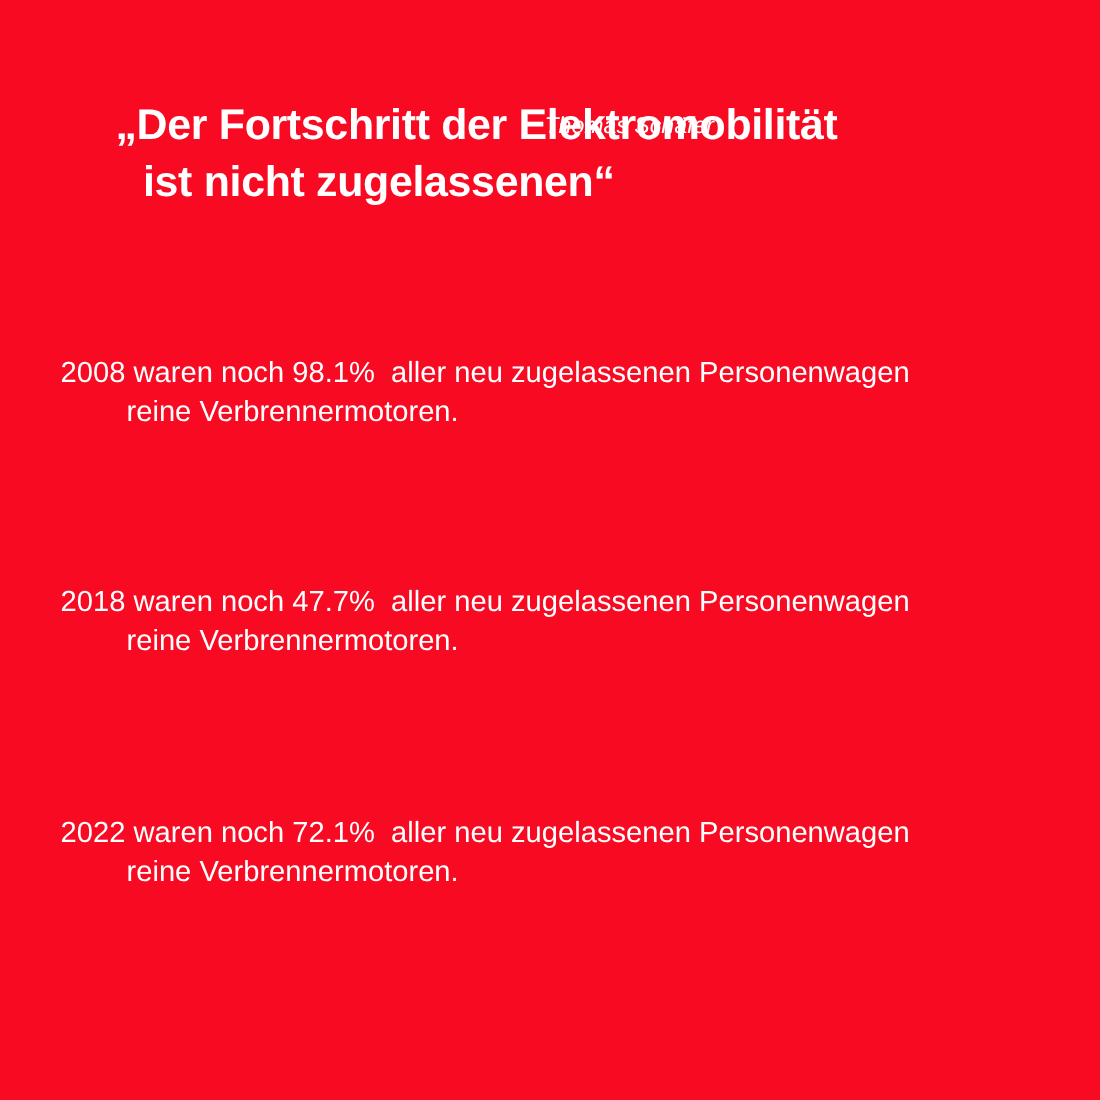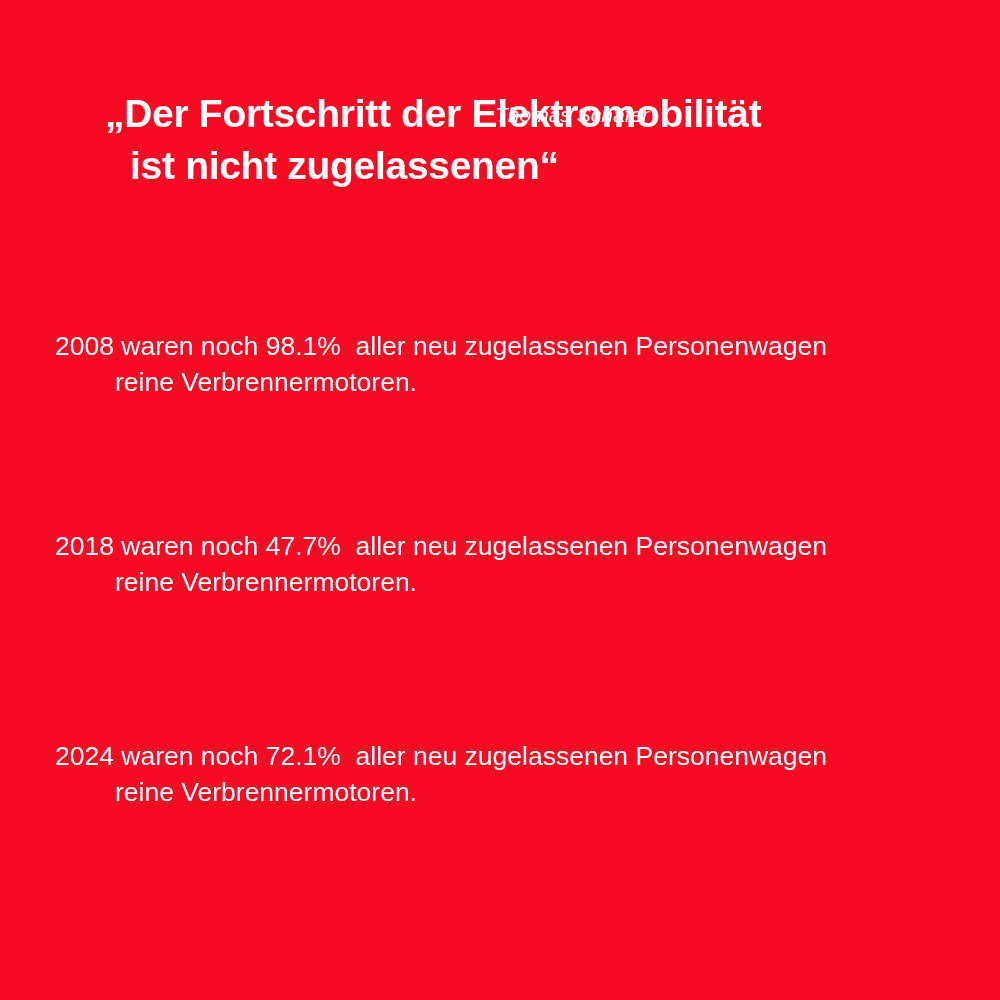--- a/index.html
+++ b/index.html
@@ -70,21 +70,21 @@
   }
   .statement .line2 {
     font-size: 26.5px;
     line-height: 36px;
     margin-left: 60px;
     white-space: pre;
   }
   .pct {
     white-space: pre;
   }
-  .s0 { top: 8px; }
+  .s0 { top: 0px; }
   .s1 { top: 208px; }
   .s2 { top: 418px; }
 </style>
 </head>
 <body style="background: rgb(248, 10, 35); color: rgb(255, 255, 255);">
 
 <div class="slide">
 
   <div class="quote-block">
     <div class="quote-line first">„Der Fortschritt der Elektromobilität</div>
@@ -101,18 +101,18 @@
       <div class="line1"><span>2008</span><span> waren noch </span><span class="pct">98.1%</span><span>  aller neu zugelassenen Personenwagen</span></div>
       <div class="line2">reine Verbrennermotoren.</div>
     </div>
 
     <div class="statement s1">
       <div class="line1"><span>2018</span><span> waren noch </span><span class="pct">47.7%</span><span>  aller neu zugelassenen Personenwagen</span></div>
       <div class="line2">reine Verbrennermotoren.</div>
     </div>
 
     <div class="statement s2">
-      <div class="line1"><span>2024</span><span> waren noch </span><span class="pct">72.1%</span><span>  aller neu zugelassenen Personenwagen</span></div>
+      <div class="line1"><span>2022</span><span> waren noch </span><span class="pct">72.1%</span><span>  aller neu zugelassenen Personenwagen</span></div>
       <div class="line2">reine Verbrennermotoren.</div>
     </div>
 
   </div>
 </div>
 
 </body></html>

